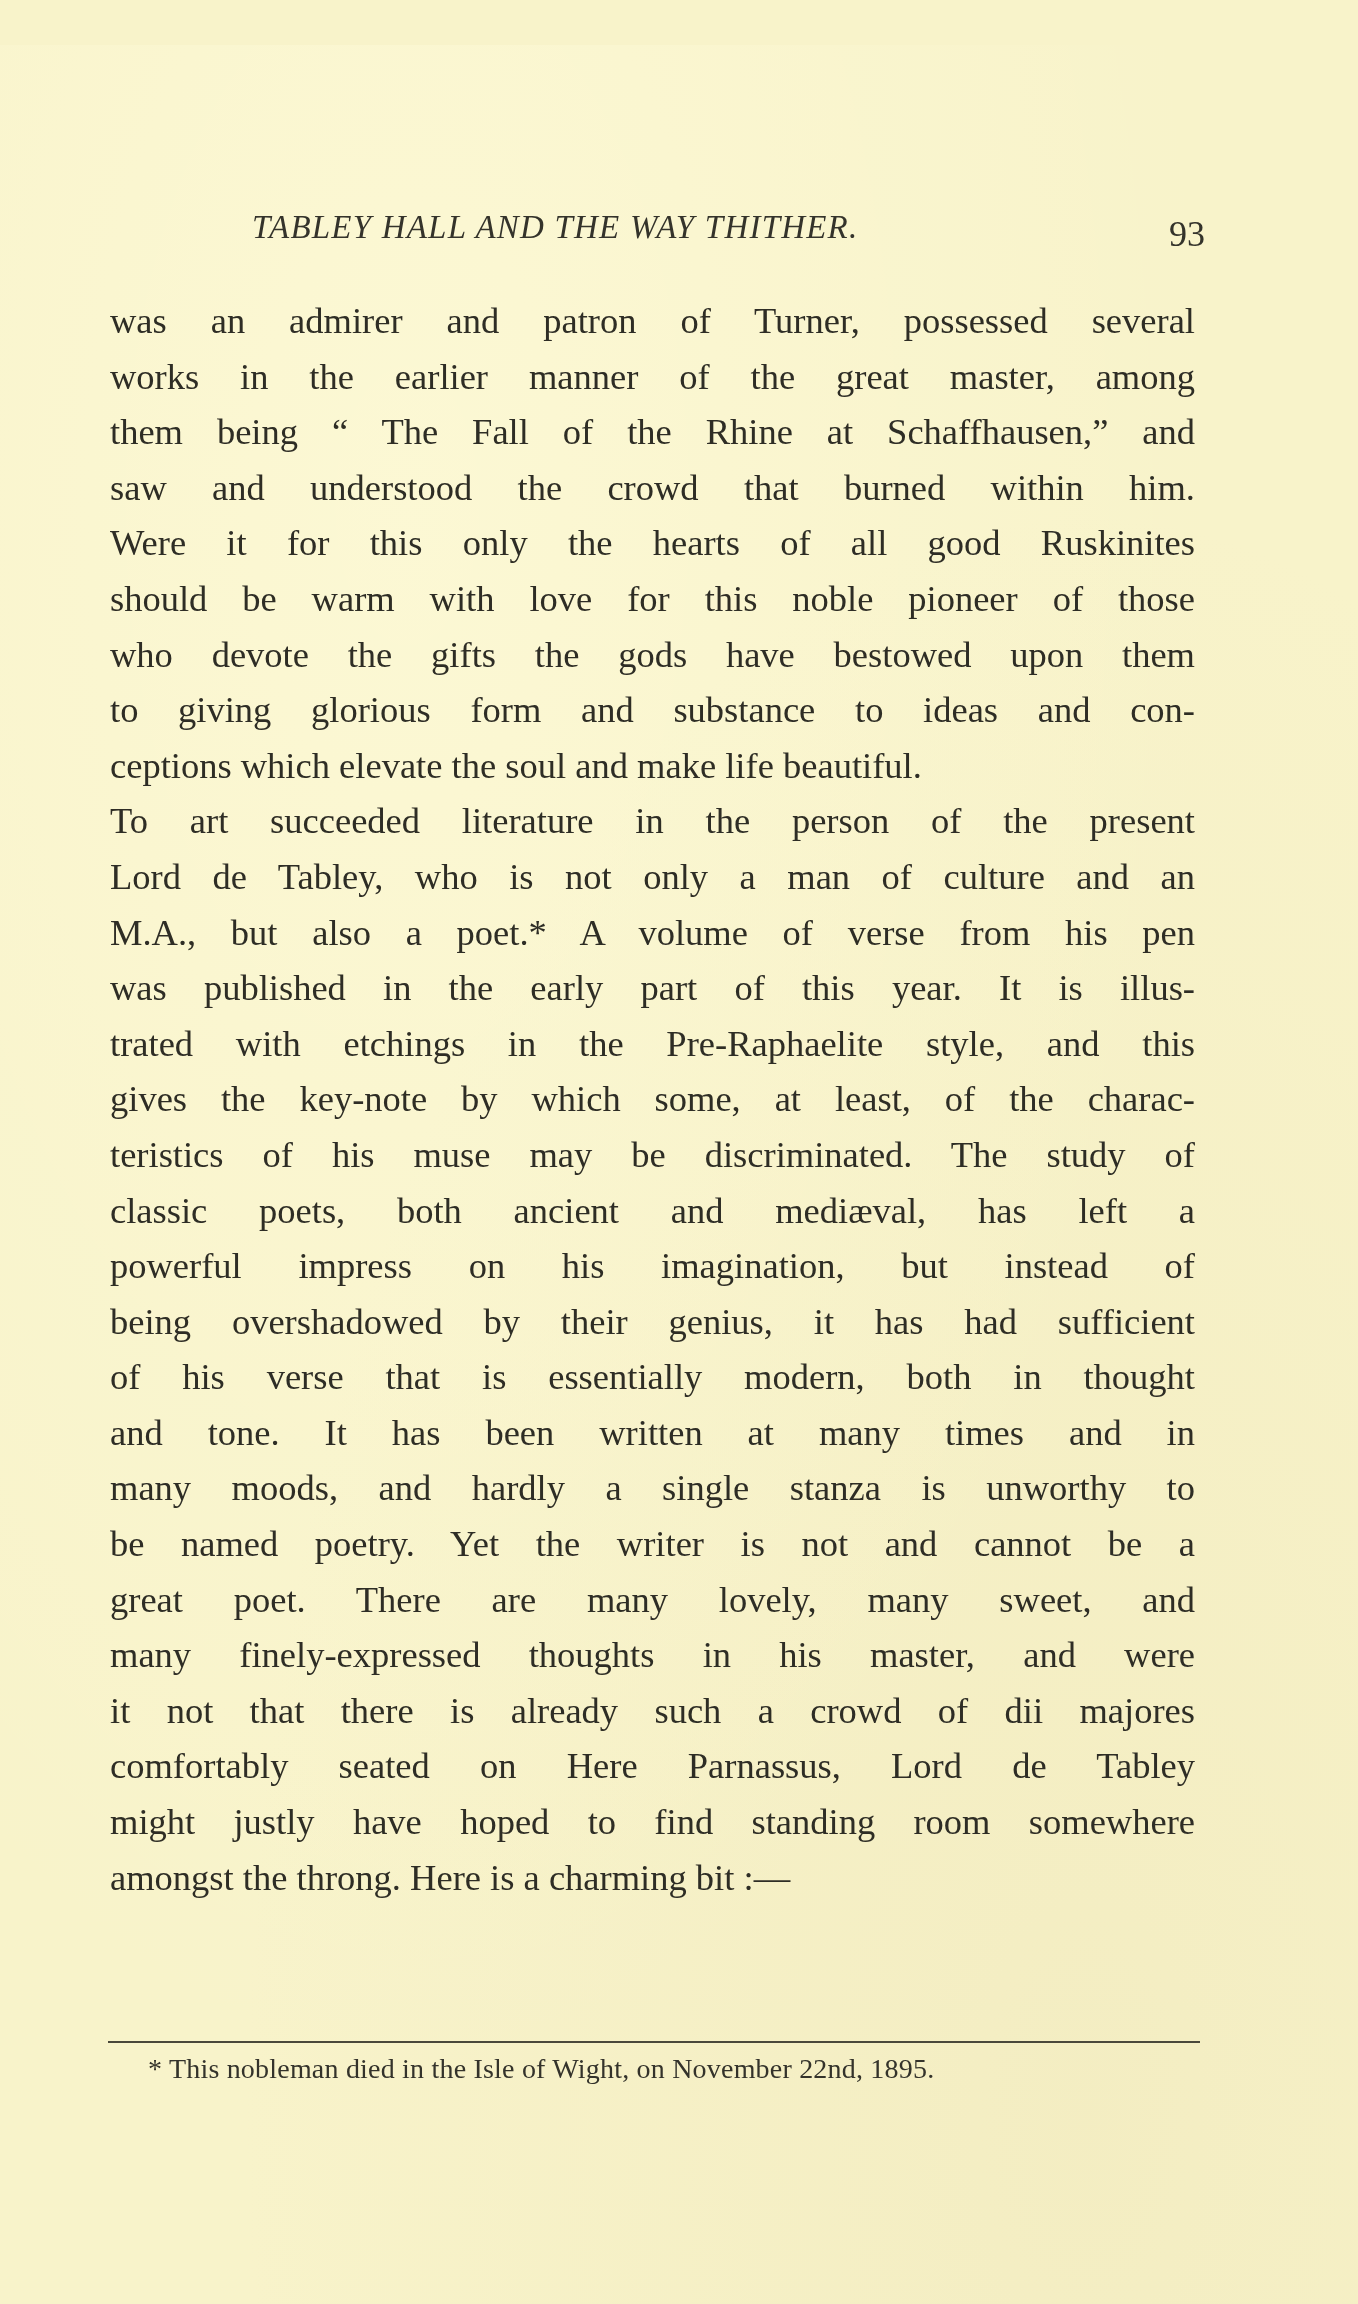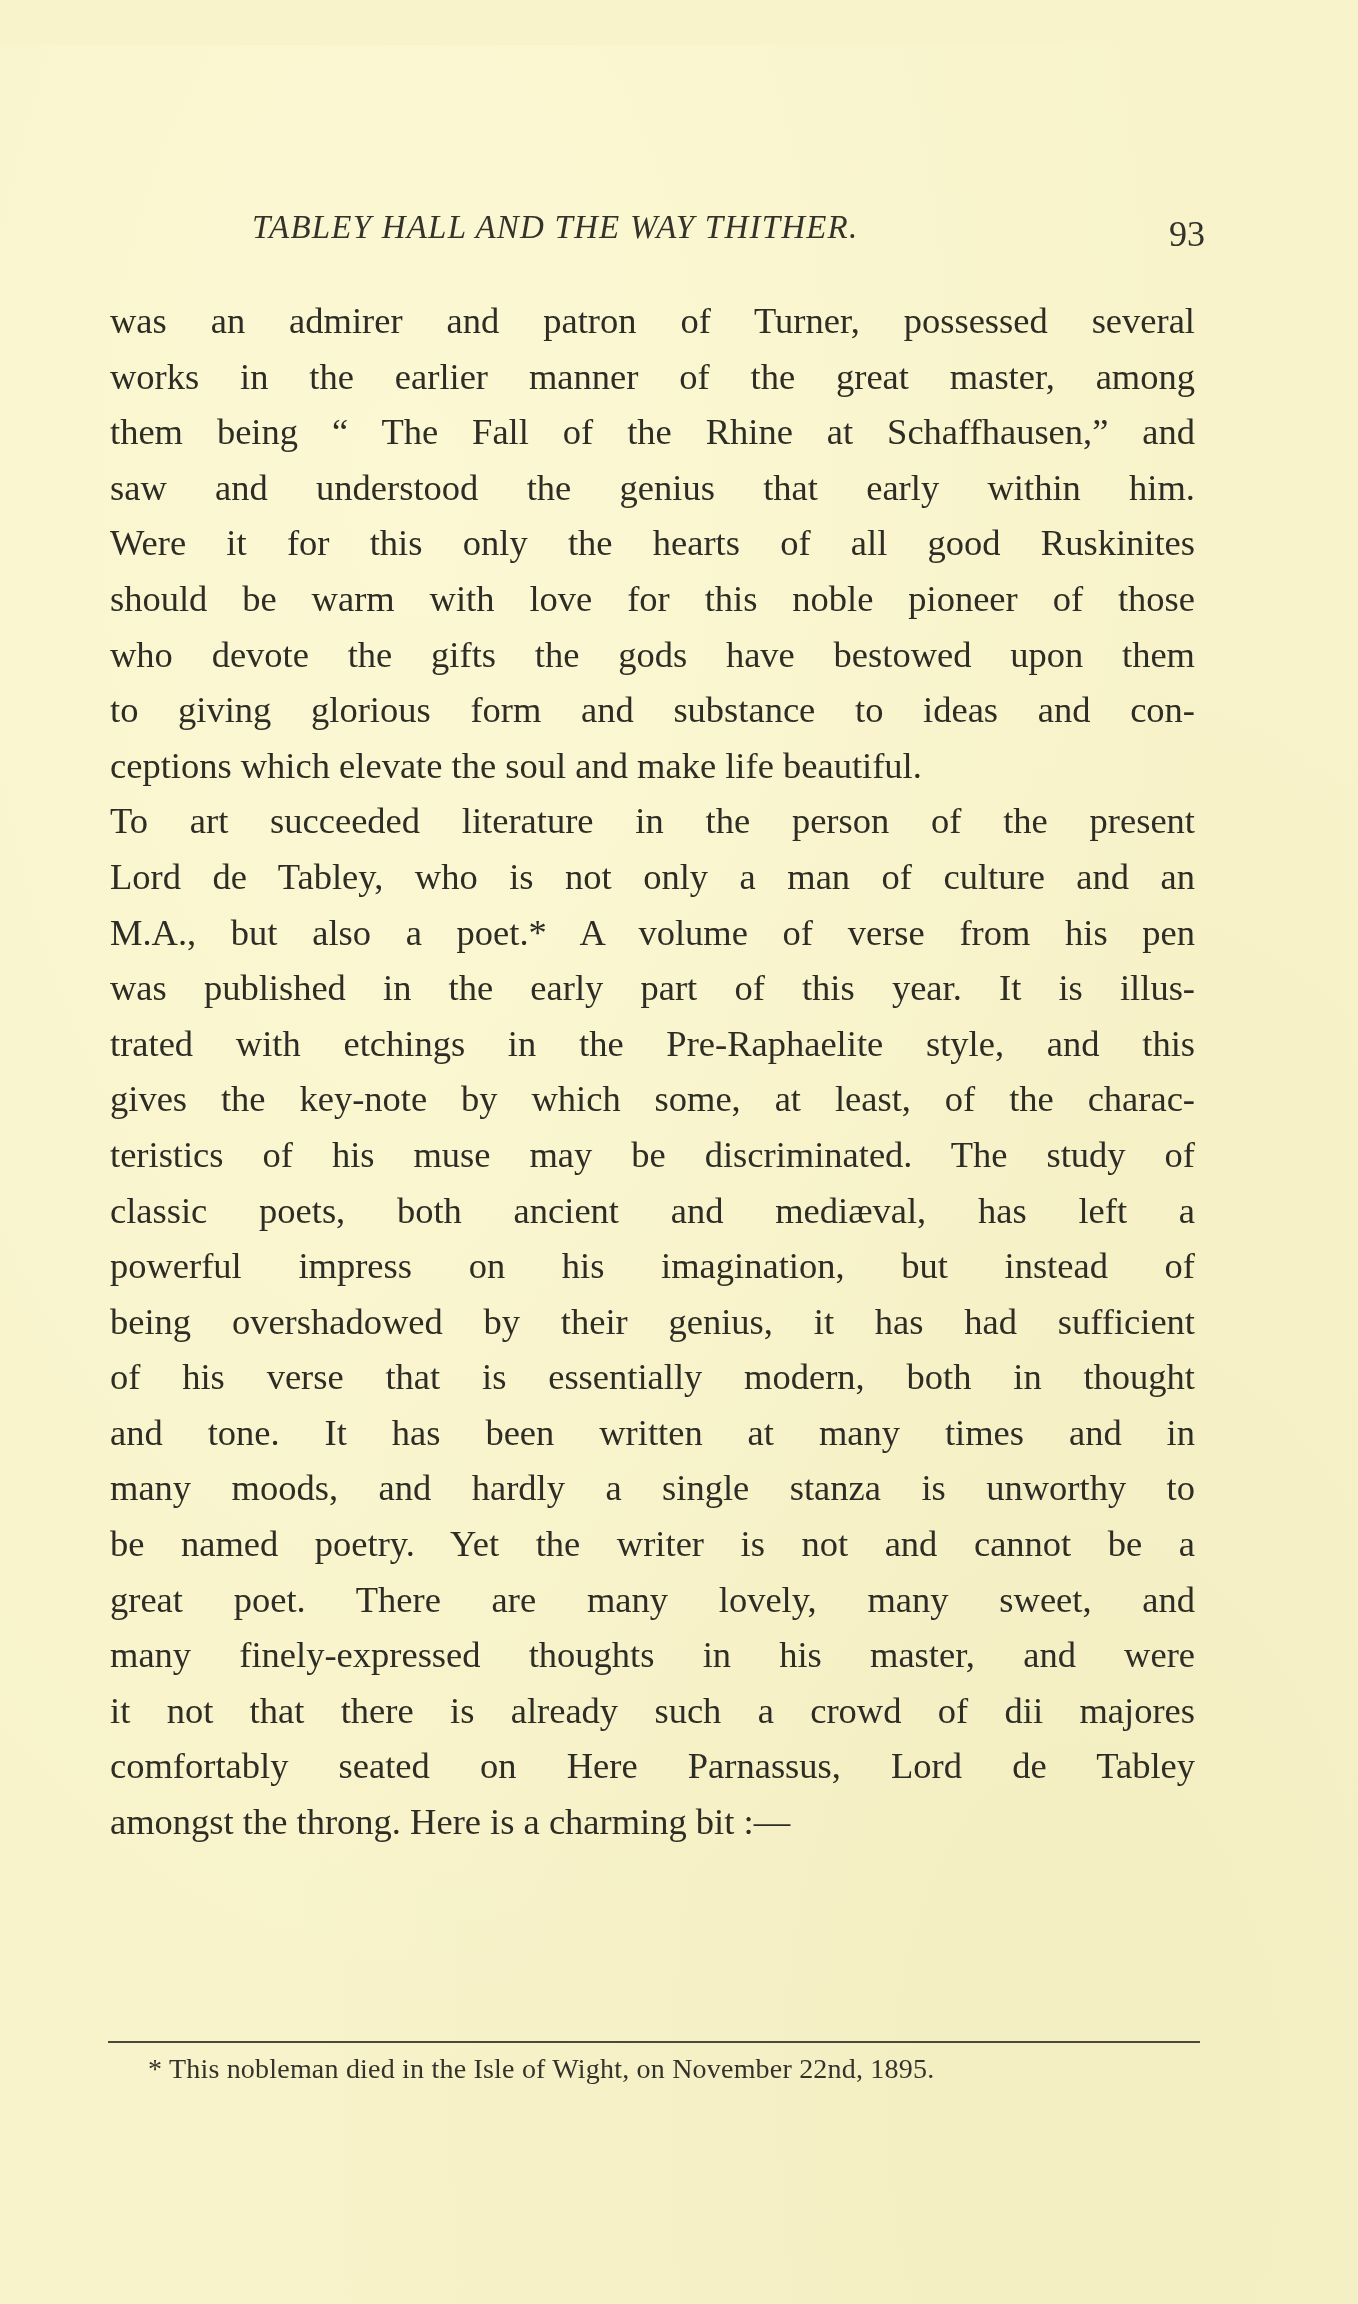--- a/index.html
+++ b/index.html
@@ -99,21 +99,21 @@
 
   <div class="running-head">
     <span class="running-title">TABLEY HALL AND THE WAY THITHER.</span>
     <span class="page-number">93</span>
   </div>
 
   <div class="body-text">
     <span class="line">was an admirer and patron of Turner, possessed several</span>
     <span class="line">works in the earlier manner of the great master, among</span>
     <span class="line">them being “ The Fall of the Rhine at Schaffhausen,” and</span>
-    <span class="line">saw and understood the genius that early within him.</span>
+    <span class="line">saw and understood the crowd that burned within him.</span>
     <span class="line">Were it for this only the hearts of all good Ruskinites</span>
     <span class="line">should be warm with love for this noble pioneer of those</span>
     <span class="line">who devote the gifts the gods have bestowed upon them</span>
     <span class="line">to giving glorious form and substance to ideas and con-</span>
     <span class="line last">ceptions which elevate the soul and make life beautiful.</span>
     <span class="line indent" style="padding-left:0;"><span style="display:inline-block;width:0;"></span><span>To art succeeded literature in the person of the present</span></span>
     <span class="line">Lord de Tabley, who is not only a man of culture and an</span>
     <span class="line">M.A., but also a poet.*  A volume of verse from his pen</span>
     <span class="line">was published in the early part of this year.  It is illus-</span>
     <span class="line">trated with etchings in the Pre-Raphaelite style, and this</span>
@@ -123,19 +123,20 @@
     <span class="line">powerful impress on his imagination, but instead of</span>
     <span class="line">being overshadowed by their genius, it has had sufficient</span>
     <span class="line">of his verse that is essentially modern, both in thought</span>
     <span class="line">and tone.  It has been written at many times and in</span>
     <span class="line">many moods, and hardly a single stanza is unworthy to</span>
     <span class="line">be named poetry.  Yet the writer is not and cannot be a</span>
     <span class="line">great poet.  There are many lovely, many sweet, and</span>
     <span class="line">many finely-expressed thoughts in his master, and were</span>
     <span class="line"><span>it not that there is already such a crowd of </span><span class="it">dii majores</span></span>
     <span class="line">comfortably seated on Here Parnassus, Lord de Tabley</span>
+    <span class="line">might justly have hoped to find standing room somewhere</span>
     <span class="line last">amongst the throng.  Here is a charming bit :—</span>
   </div>
 
   <div class="footnote-rule"></div>
   <div class="footnote">* This nobleman died in the Isle of Wight, on November 22nd, 1895.</div>
 
 </div>
 
 </body></html>

